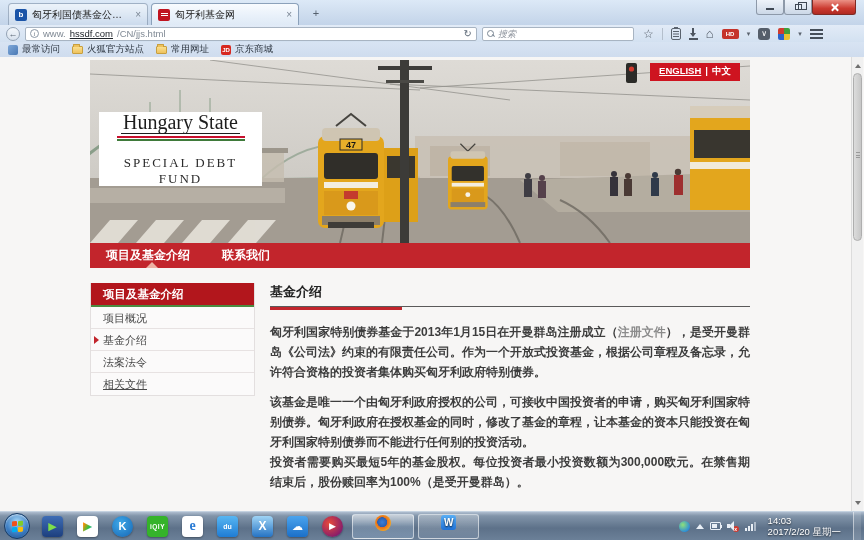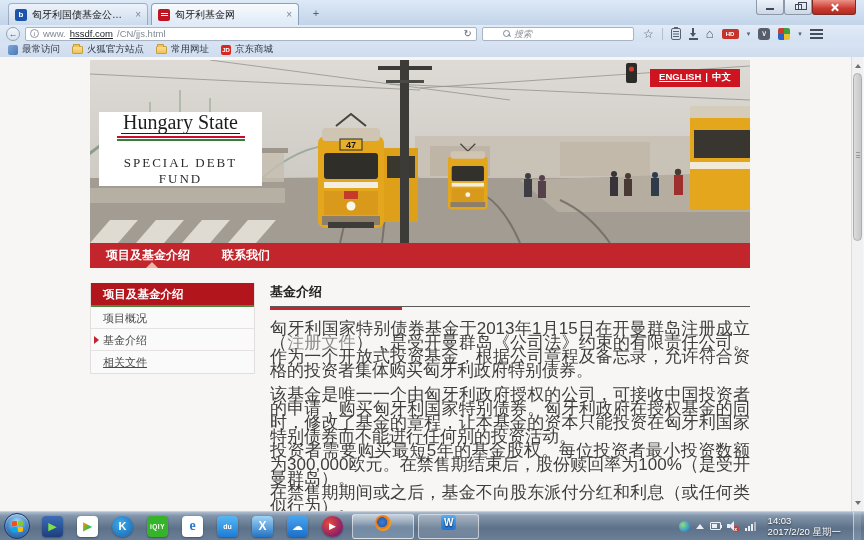--- a/index.html
+++ b/index.html
@@ -40,21 +40,21 @@
     color:#5b6775; font-size:9px; line-height:12px; text-align:center; flex:none; }
   .urlbar { width:452px; height:14px; background:#fff; border:1px solid #a8b4c2; border-radius:2px;
     display:flex; align-items:center; padding:0 4px; gap:4px; font-size:9.5px; }
   .infodot { width:9px; height:9px; border-radius:50%; border:1px solid #8b98a6; color:#6b7886; font-size:6.5px;
     font-style:italic; font-family:"Liberation Serif",serif; text-align:center; line-height:8px; flex:none; }
   .url-prefix,.url-path { color:#808a95; }
   .url-domain { color:#20252b;text-decoration:underline; }
   .urlspacer { flex:1; }
   .refresh { color:#5f6b79; font-size:10px; line-height:10px; }
   .searchbox { width:152px; height:14px; background:#fff; border:1px solid #a8b4c2; border-radius:2px;
-    display:flex; align-items:center; padding:0 20px; gap:3px; }
+    display:flex; align-items:center; padding:0 4px; gap:3px; }
   .mag { position:relative; width:8px; height:8px; flex:none; }
   .mag:before { content:""; position:absolute; left:0; top:0; width:5px; height:5px; border:1.2px solid #7b8794; border-radius:50%; }
   .mag:after { content:""; position:absolute; left:5px; top:5px; width:3px; height:1.2px; background:#7b8794; transform:rotate(45deg); }
   .searchbox input { border:none; outline:none; background:transparent; width:100%; font-size:9px; font-family:inherit; }
   .searchbox input::placeholder { color:#8d939c; font-style:italic; }
   .tb-icons { display:flex; align-items:center; gap:8px; margin-left:4px; }
   .star { color:#5a636e; font-size:12px; line-height:12px; }
   .vsep { width:1px; height:12px; background:#b4bfcc; }
   .clip { width:10px; height:12px; border:1px solid #5a636e; border-radius:2px; position:relative; }
   .clip:before { content:""; position:absolute; left:2px; top:-2px; width:4px; height:2px; background:#5a636e; }
@@ -97,21 +97,21 @@
   .logo-box { position:absolute; left:9px; top:52px; width:163px; height:74px; background:#fff;
     display:flex; flex-direction:column; align-items:center; justify-content:center;
     font-family:"Liberation Serif","DejaVu Serif",serif; color:#1d1d1d; }
   .logo-line1 { font-size:20px; letter-spacing:0px; border-bottom:1.5px solid #1d1d1d; line-height:1.05; padding:0 2px; }
   .flaglines { width:128px; margin-top:2px; }
   .flaglines i { display:block; height:2px; }
   .flaglines i.red { background:#c8102e; margin-bottom:1px; }
   .flaglines i.green { background:#3f7a3a; }
   .logo-line2 { font-size:13px; letter-spacing:2px; margin-top:14px; color:#2b2b2b; }
   .logo-line3 { font-size:13px; letter-spacing:2px; color:#2b2b2b; }
-  .lang-badge { position:absolute; top:9px; right:10px; background:#ce1420; color:#fff; font-size:9.5px;
+  .lang-badge { position:absolute; top:3px; right:10px; background:#ce1420; color:#fff; font-size:9.5px;
     font-weight:bold; padding:2px 9px 3px; display:flex; gap:4px; }
   .lang-badge .en { text-decoration:underline; }
 
   .rednav { position:relative; width:660px; height:25px; background:#c2252c; display:flex; align-items:center; }
   .rednav .item { color:#fff; font-weight:bold; font-size:12px; padding:0 16px; }
   .nav-notch { position:absolute; left:56px; bottom:0; width:0; height:0;
     border-left:6px solid transparent; border-right:6px solid transparent; border-bottom:6px solid #edb1a4; }
 
   .cols { position:relative; width:660px; margin-top:15px; }
   .sidebar { position:absolute; left:0; top:0; width:165px; background:#fdfdfd;
@@ -120,21 +120,21 @@
     font-weight:bold; font-size:11.5px; line-height:22px; padding-left:12px; }
   .sb-item { position:relative; height:22px; line-height:22px; font-size:11px; color:#4a4a4a;
     padding-left:12px; border-bottom:1px solid #e7e2e2; background:#fbfafa; }
   .sb-item:last-child { border-bottom:none;text-decoration:underline; }
   .sb-arrow { position:absolute; left:3px; top:7px; width:0; height:0;
     border-top:4px solid transparent; border-bottom:4px solid transparent; border-left:5px solid #c2252c; }
 
   .main { position:absolute; left:180px; top:0; width:480px; }
   .main h2 { font-size:13px; color:#222; padding-bottom:5px; border-bottom:1px solid #5a5a5a; }
   .red-underline { width:132px; height:3px; background:#c2252c; margin-bottom:12px; }
-  .para { font-size:17px; font-weight:normal; color:#3d3d3d; line-height:14px; text-align:justify; }
+  .para { font-size:12px; font-weight:bold; color:#3d3d3d; line-height:20px; text-align:justify; }
   .para + .para { margin-top:10px; }
   .doclink { color:#8b8b8b; }
 
   .pagescroll { position:absolute; right:1px; top:0; width:12px; height:454px; background:#f1f1f1; border-left:1px solid #dcdcdc; }
   .ps-arrow { position:absolute; left:0; width:11px; height:13px; display:flex; align-items:center; justify-content:center; }
   .ps-arrow.up { top:2px; } .ps-arrow.down { bottom:2px; }
   .tri-up { width:0;height:0;border-left:3.5px solid transparent;border-right:3.5px solid transparent;border-bottom:4.5px solid #6f6f6f; }
   .tri-down { width:0;height:0;border-left:3.5px solid transparent;border-right:3.5px solid transparent;border-top:4.5px solid #6f6f6f; }
   .ps-thumb { position:absolute; left:1px; top:16px; width:9px; height:168px; background:linear-gradient(90deg,#dcdcdc,#c7c7c7);
     border:1px solid #aeaeae; border-radius:5px; }
@@ -445,28 +445,29 @@
       </div>
 
       <div class="cols">
         <div class="sidebar">
           <div class="sb-head">项目及基金介绍</div>
           <div class="sb-item"><span>项目概况</span></div>
           <div class="sb-item">
             <span class="sb-arrow"></span>
             <span>基金介绍</span>
           </div>
+          <div class="sb-item"><span>法案法令</span></div>
           <div class="sb-item"><span>相关文件</span></div>
         </div>
 
         <div class="main">
           <h2>基金介绍</h2>
           <div class="red-underline"></div>
           <p class="para"><span>匈牙利国家特别债券基金于2013年1月15日在开曼群岛注册成立（</span><span class="doclink">注册文件</span><span>），是受开曼群岛《公司法》约束的有限责任公司。作为一个开放式投资基金，根据公司章程及备忘录，允许符合资格的投资者集体购买匈牙利政府特别债券。</span></p>
-          <p class="para"><span>该基金是唯一一个由匈牙利政府授权的公司，可接收中国投资者的申请，购买匈牙利国家特别债券。匈牙利政府在授权基金的同时，修改了基金的章程，让本基金的资本只能投资在匈牙利国家特别债券而不能进行任何别的投资活动。</span><br><span>投资者需要购买最短5年的基金股权。每位投资者最小投资数额为300,000欧元。在禁售期结束后，股份赎回率为100%（是受开曼群岛）。</span><br><span>在禁售期期间或之后，基金不向股东派付分红和利息（或任何类似行为）。</span></p>
+          <p class="para"><span>该基金是唯一一个由匈牙利政府授权的公司，可接收中国投资者的申请，购买匈牙利国家特别债券。匈牙利政府在授权基金的同时，修改了基金的章程，让本基金的资本只能投资在匈牙利国家特别债券而不能进行任何别的投资活动。</span><br><span>投资者需要购买最短5年的基金股权。每位投资者最小投资数额为300,000欧元。在禁售期结束后，股份赎回率为100%（是受开曼群岛）。</span><br></p>
 
         </div>
       </div>
     </div>
 
     <div class="pagescroll">
       <div class="ps-arrow up">
           <span class="tri-up"></span>
         </div>
       <div class="ps-thumb">

